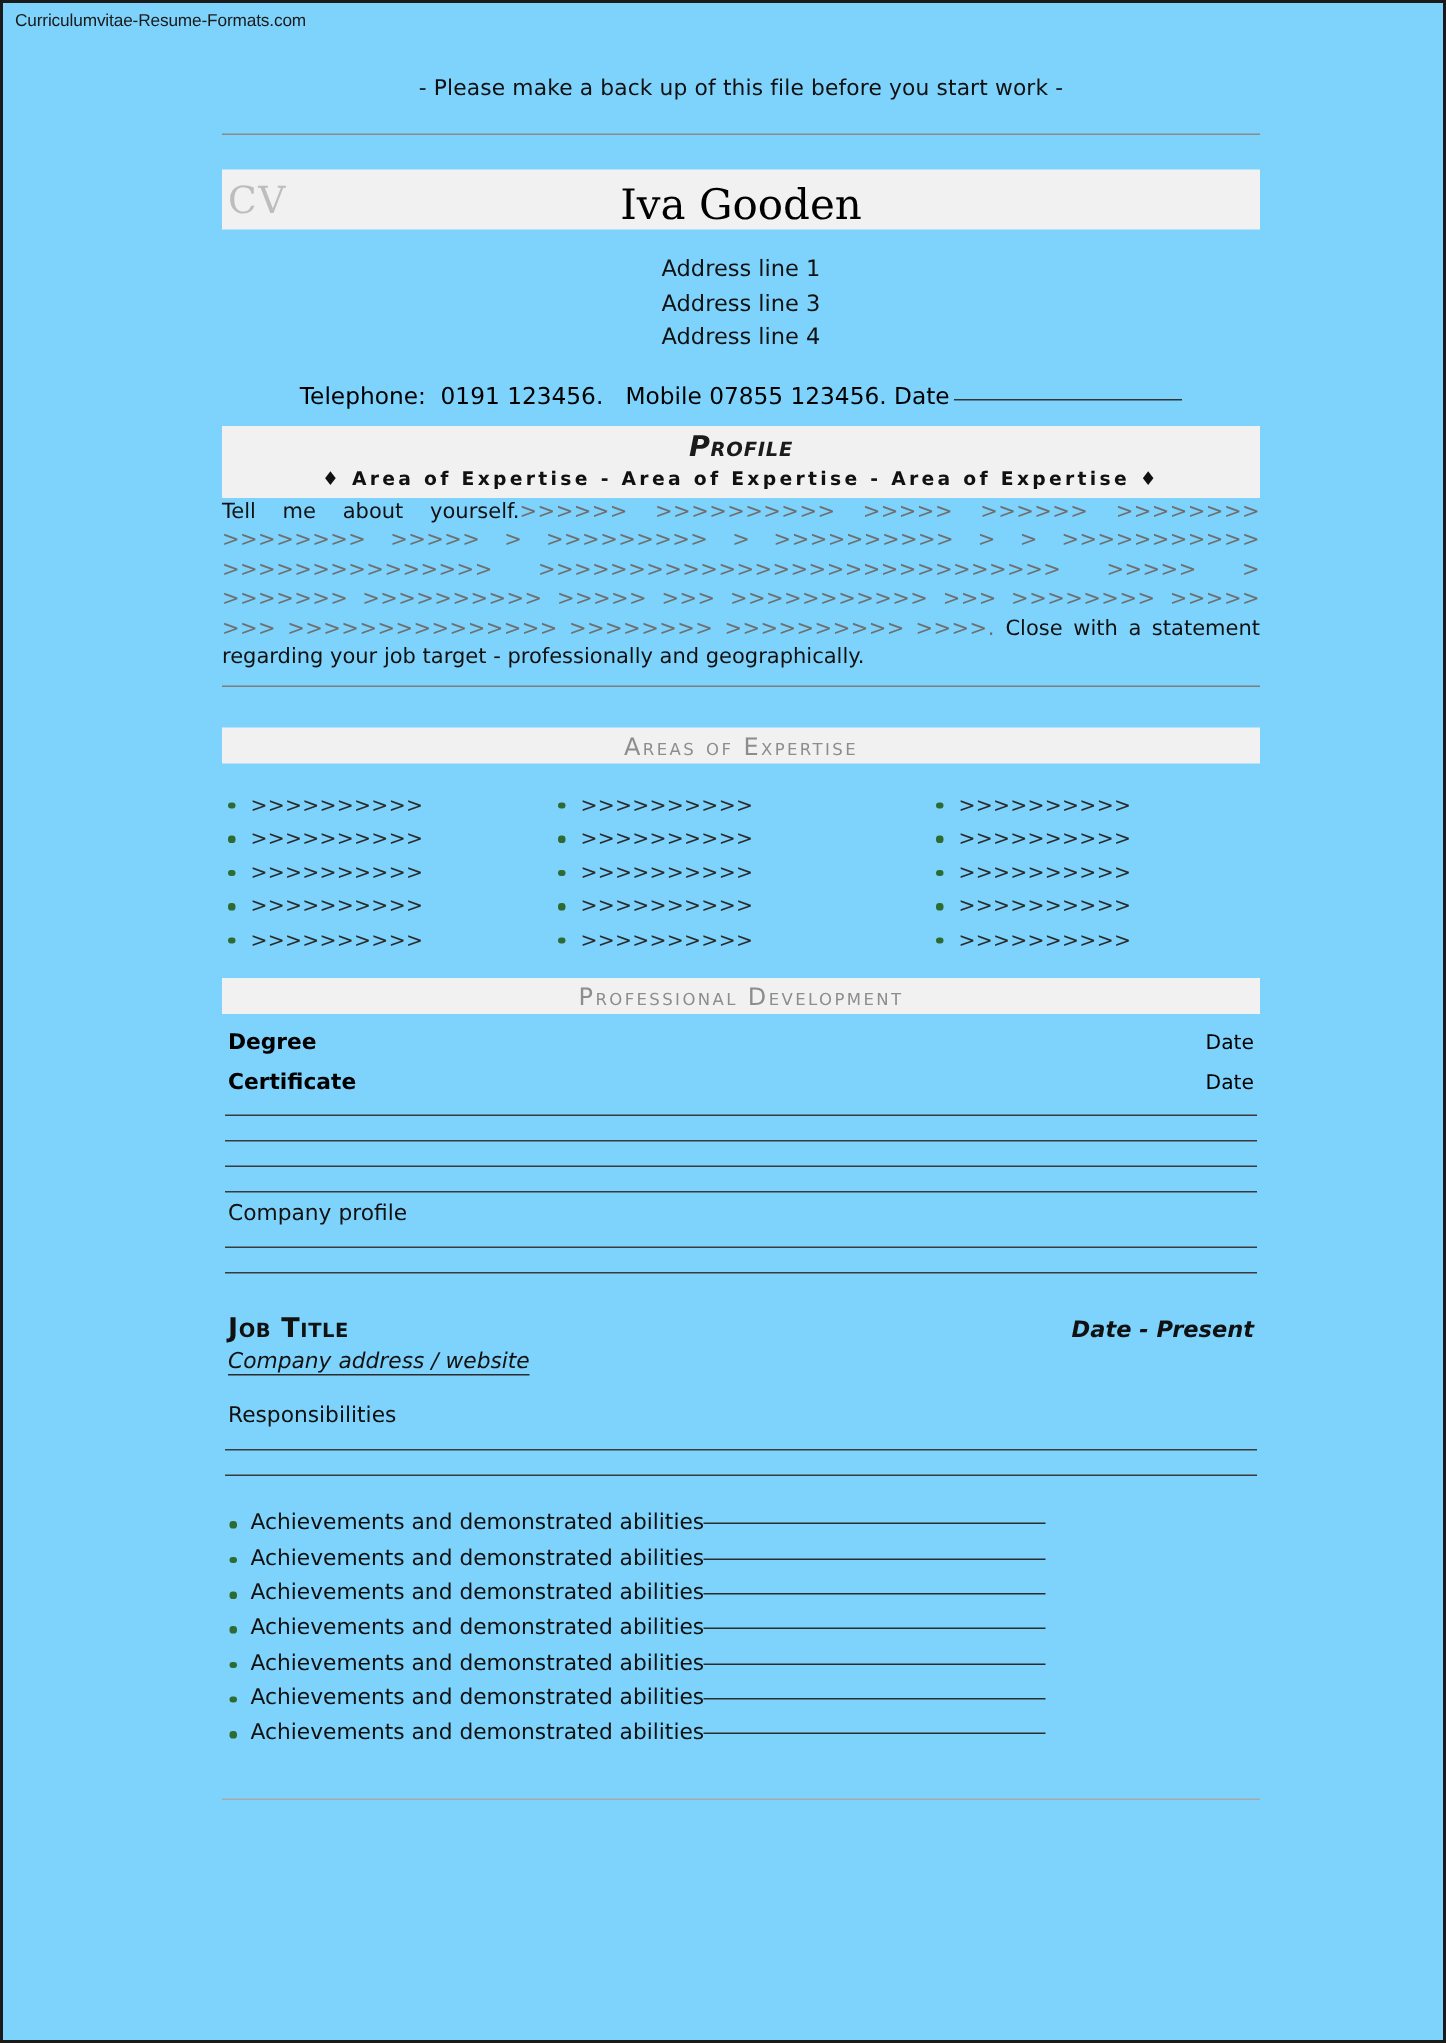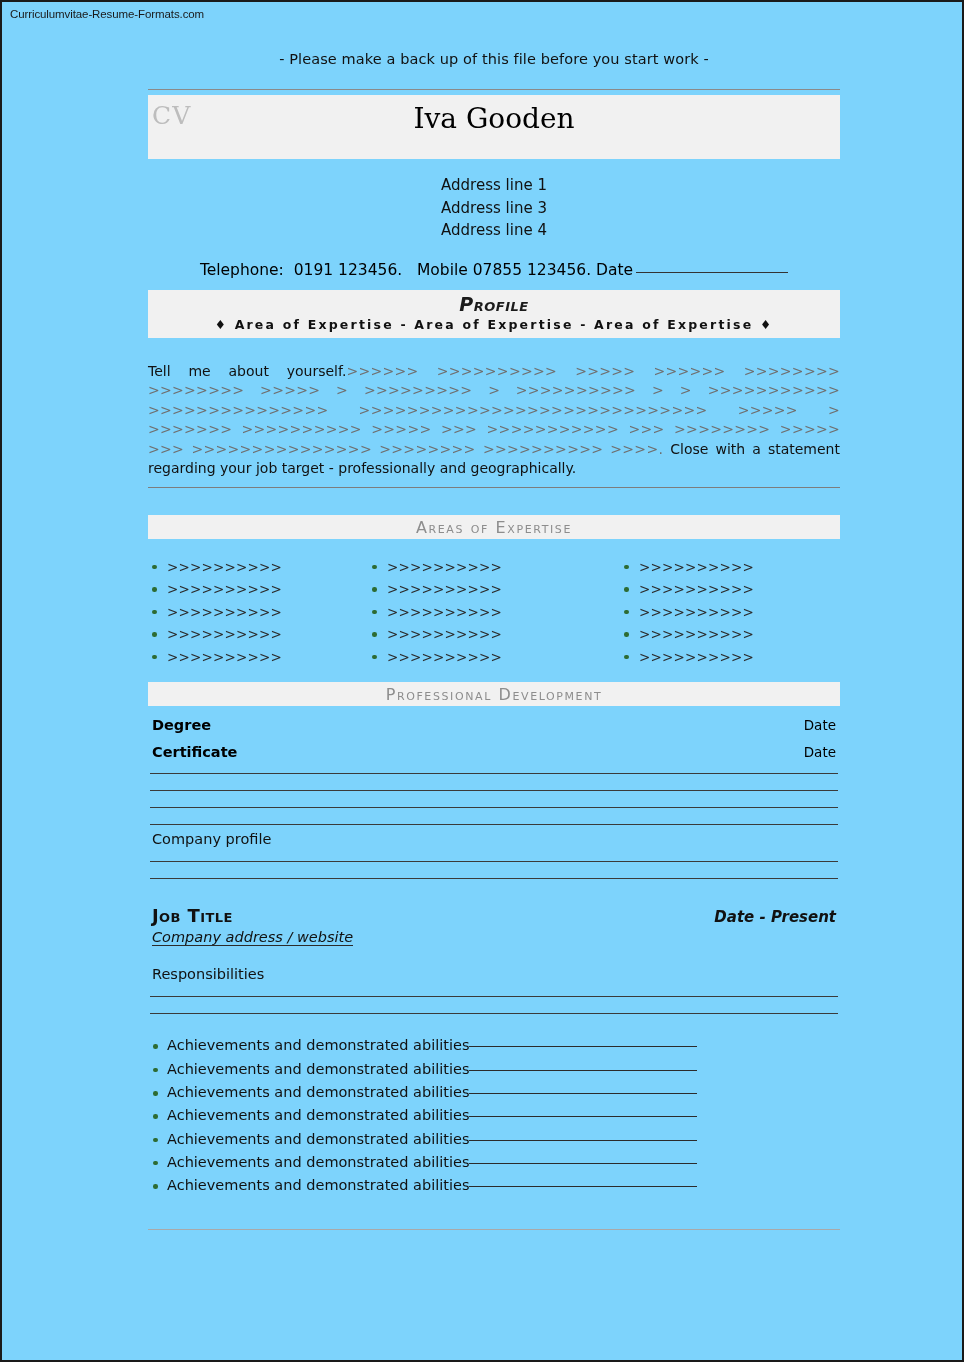--- a/index.html
+++ b/index.html
@@ -45,22 +45,22 @@
   .rule-top {
     height: 0;
     border-top: 1px solid #8a8a8a;
     margin-top: 22px;
   }
   .band {
     background: #f1f1f1;
   }
   .title-band {
     position: relative;
-    height: 64px;
-    margin-top: 5px;
+    height: 40px;
+    margin-top: 23px;
   }
   .cv-mark {
     position: absolute;
     left: 4px;
     top: 6px;
     font-family: "DejaVu Serif", serif;
     font-size: 25px;
     color: #bdbdbd;
     letter-spacing: 1px;
   }
@@ -117,21 +117,21 @@
   }
   .expertise-tagline {
     font-size: 12.5px;
     font-weight: bold;
     color: #111111;
     letter-spacing: 2.2px;
     padding: 2px 0 4px 0;
     text-align: center;
   }
   .profile-body {
-    margin-top: 24px;
+    margin-top: 0;
     font-size: 14px;
     color: #111111;
     line-height: 19.5px;
     text-align: justify;
   }
   .ph {
     color: #6f6f6f;
     letter-spacing: 0.3px;
   }
   .rule-mid {

